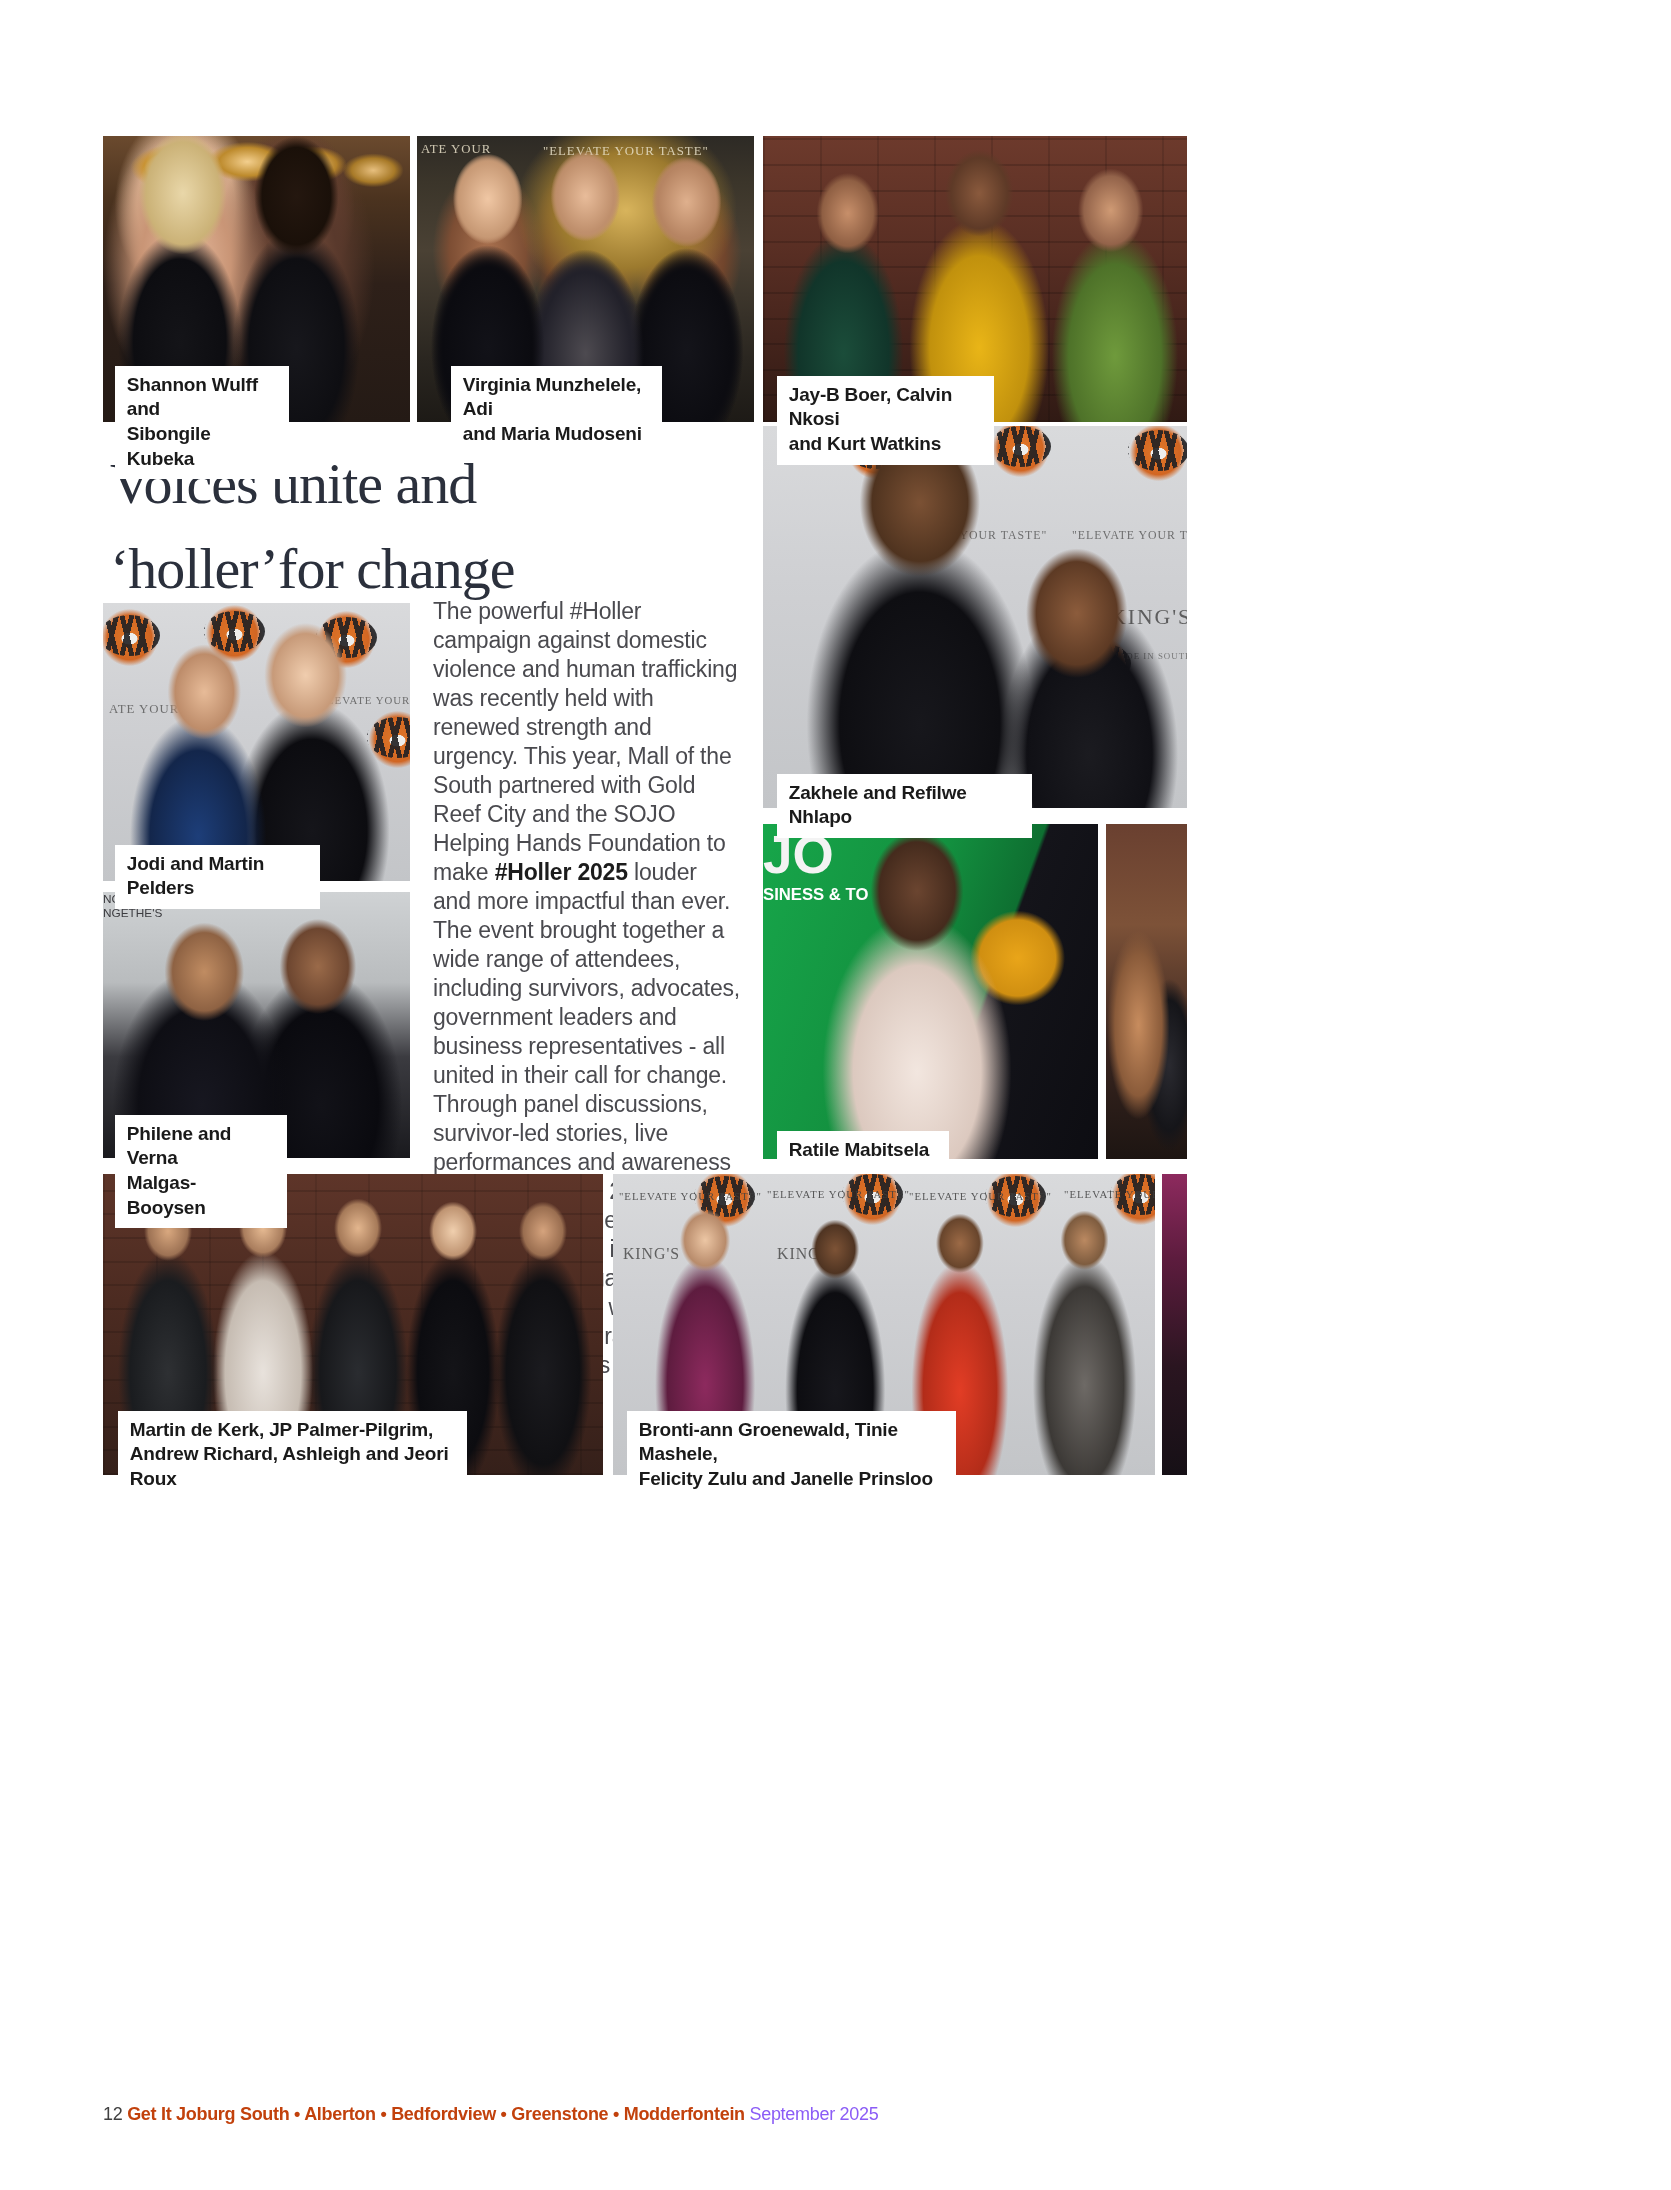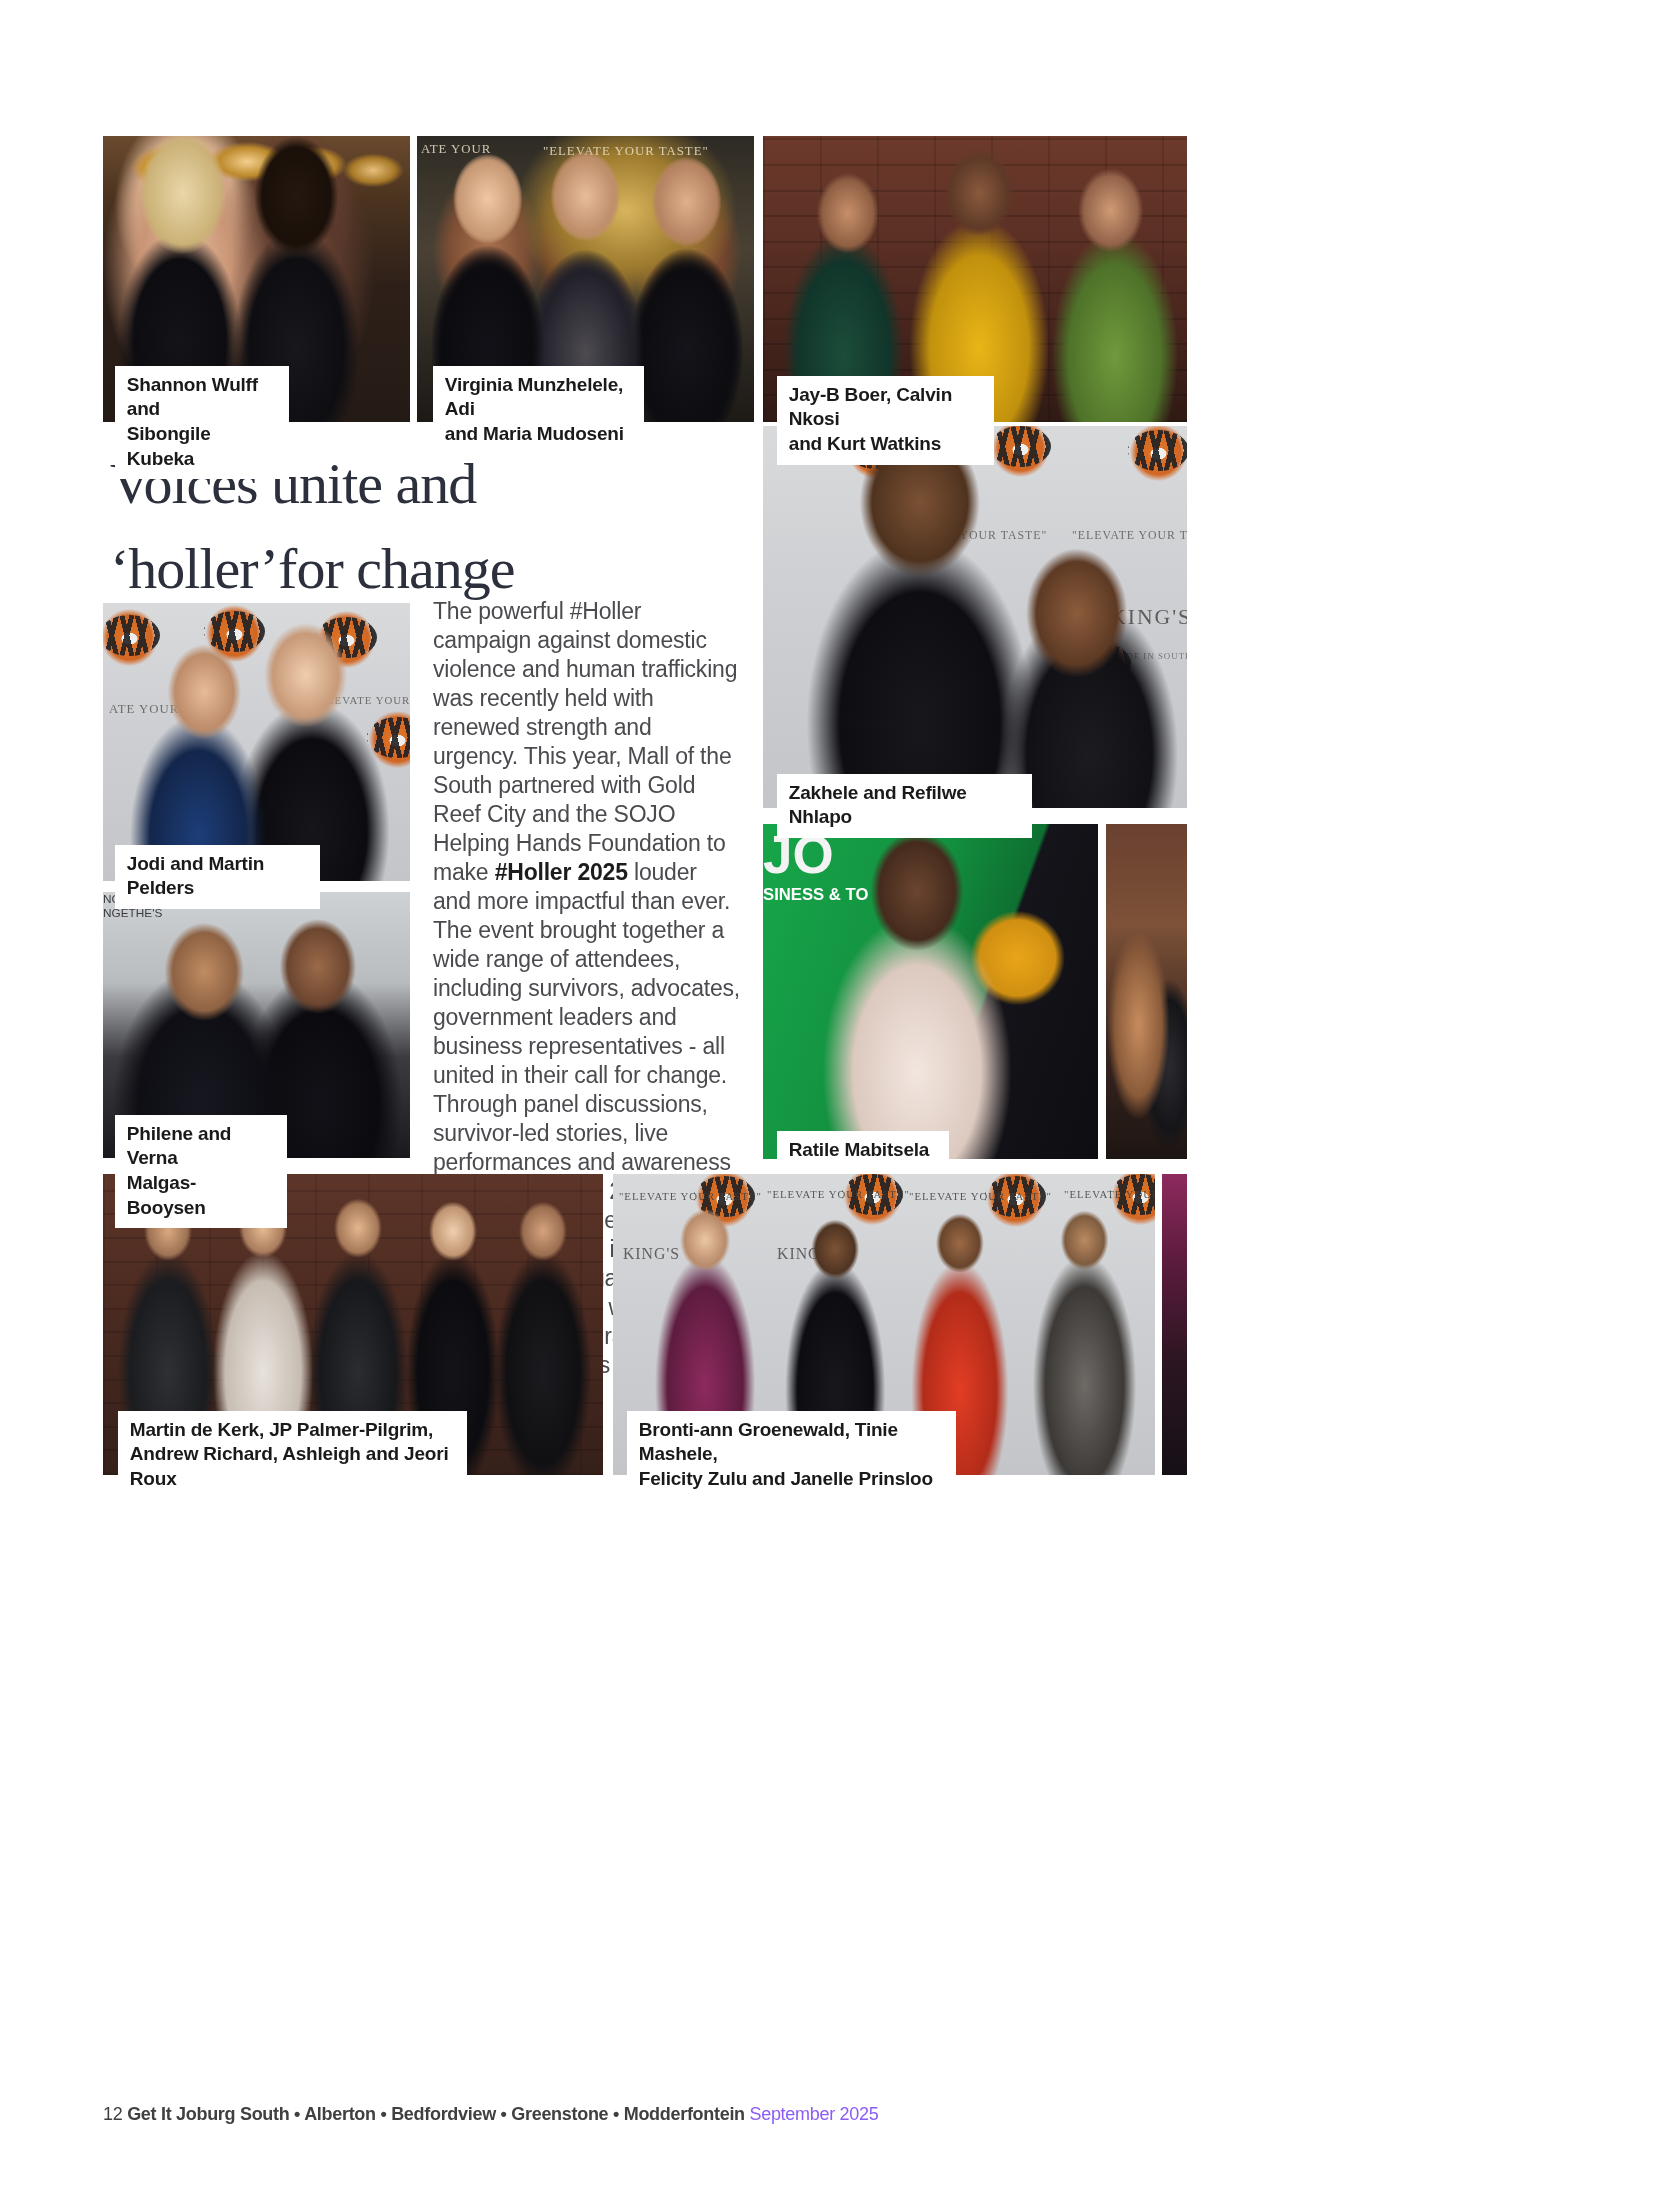--- a/index.html
+++ b/index.html
@@ -78,21 +78,21 @@
   
   .footer {
     position: absolute;
     font-family: "Liberation Sans", sans-serif;
     font-size: 18px;
     color: #58585c;
     letter-spacing: -0.3px;
     white-space: nowrap;
   }
   .footer .pg { font-weight: normal; color: #404040; margin-top: 31px; }
-  .footer .mast { font-weight: bold; color: #404040; }
+  .footer .mast { font-weight: bold; color: #c2410c; }
   .footer .issue { font-weight: normal; color: #8b5cf6; }
 
   
 
   
   .img-a {
     background:
       radial-gradient(ellipse 59px 29.6px at 24% 11%, #f7d79a 0%, #c9922f 55%, rgba(120,80,20,0) 78%),
       radial-gradient(ellipse 51px 25.6px at 47% 9%, #f3cf8e 0%, #bd8a2c 55%, rgba(120,80,20,0) 78%),
       radial-gradient(ellipse 45px 23.6px at 68% 10%, #edc684 0%, #b3812a 55%, rgba(120,80,20,0) 78%),
@@ -305,21 +305,21 @@
     <div class="ph-img"></div>
   </div>
   <div class="caption" style="left:115px; top:366px; width:150px;">Shannon Wulff and
 Sibongile Kubeka</div>
 
   <div class="photo img-b tigerwall" style="left:417px; top:136px; width:337px; height:286px;">
     <div class="ph-img img-b"></div>
     <div class="wm" style="left:126px; top:7.9px; color:#e8e0c8;">"ELEVATE YOUR TASTE"</div>
     <div class="wm" style="left:3.9px; top:5.9px; color:#e8e0c8;">ATE YOUR</div>
   </div>
-  <div class="caption" style="left:433px; top:366px; width:187px;">Virginia Munzhelele, Adi
+  <div class="caption" style="left:451px; top:366px; width:187px;">Virginia Munzhelele, Adi
 and Maria Mudoseni</div>
 
   <div class="photo img-c" style="left:763px; top:136px; width:424px; height:286px;">
     <div class="ph-img"></div>
   </div>
   <div class="caption" style="left:777px; top:366px; width:193px;margin-top:10px;">Jay-B Boer, Calvin Nkosi
 and Kurt Watkins</div>
 
   <div class="headline" style="left:110px; top:441px; width:630px;"><span>Voices unite and</span><br><span>‘holler’for change</span></div>
 

